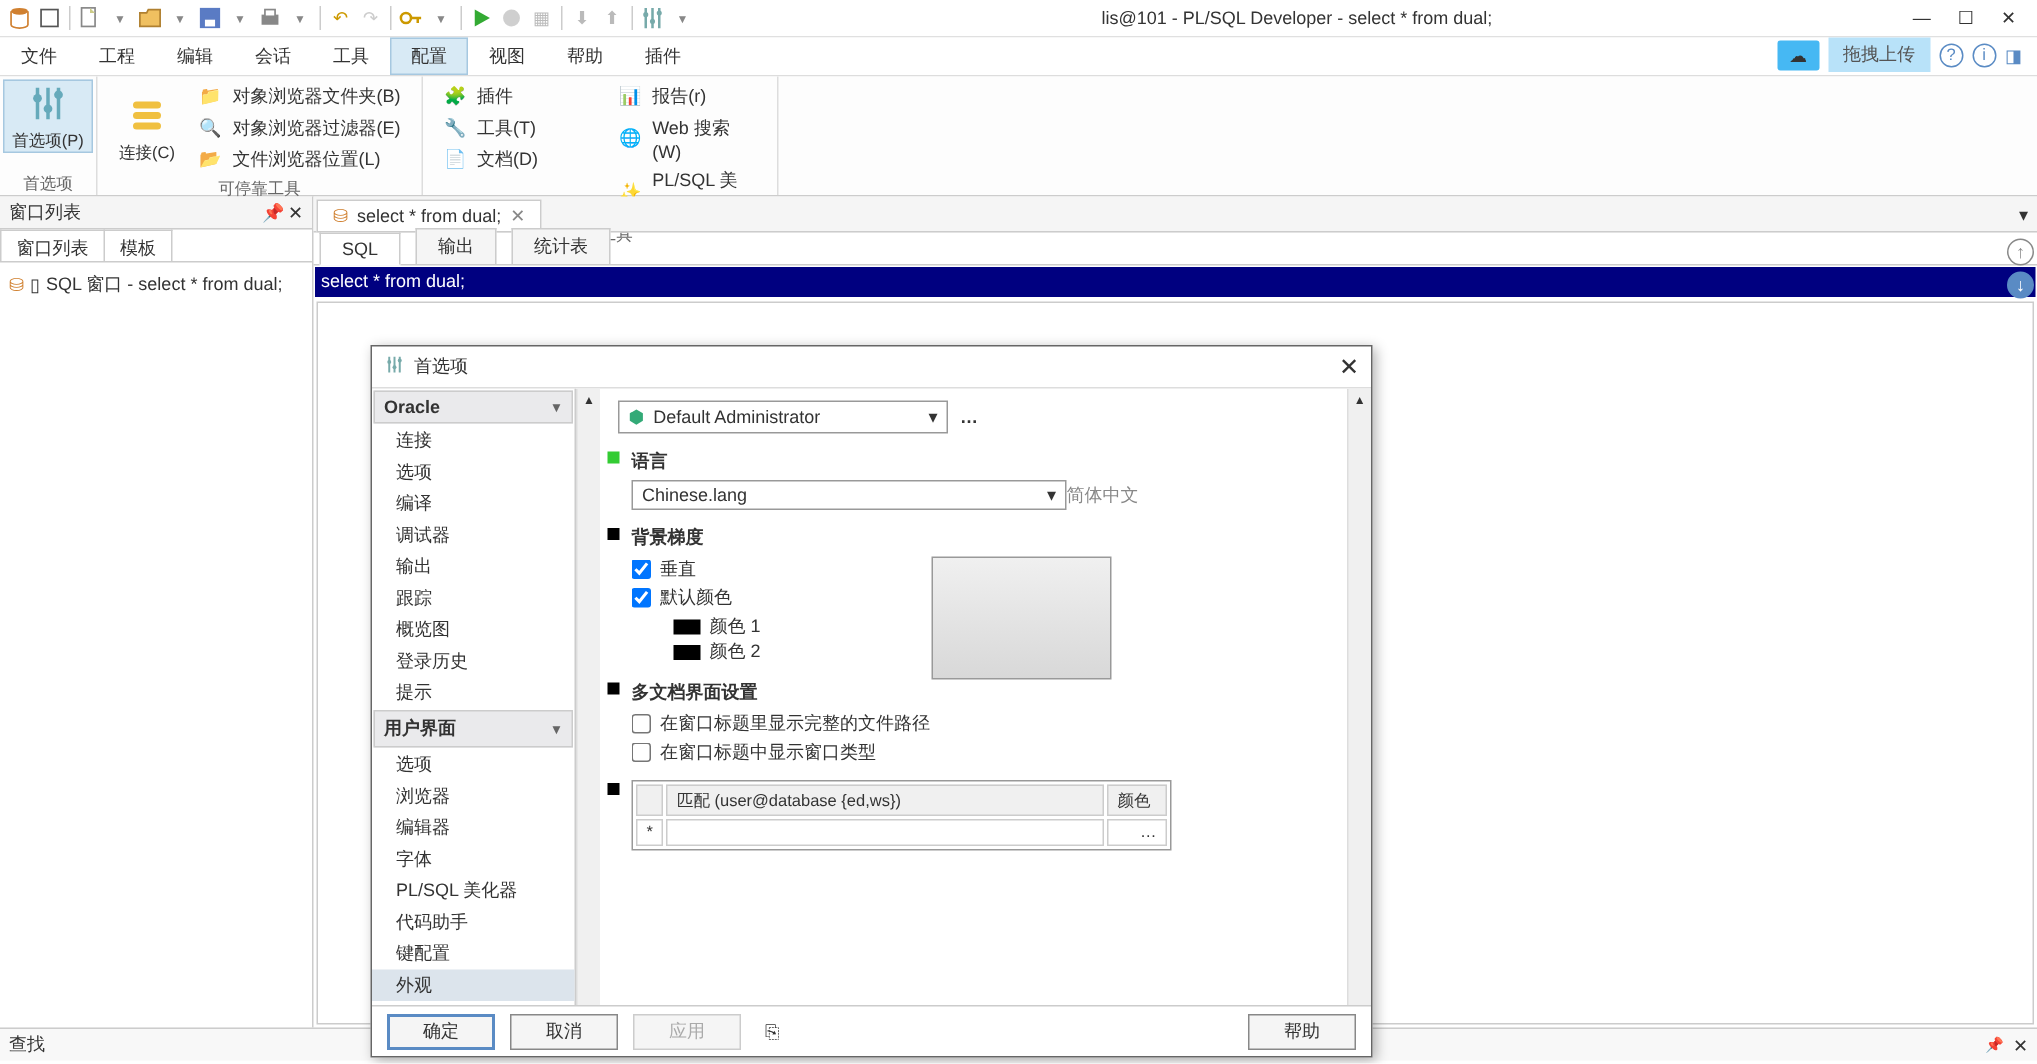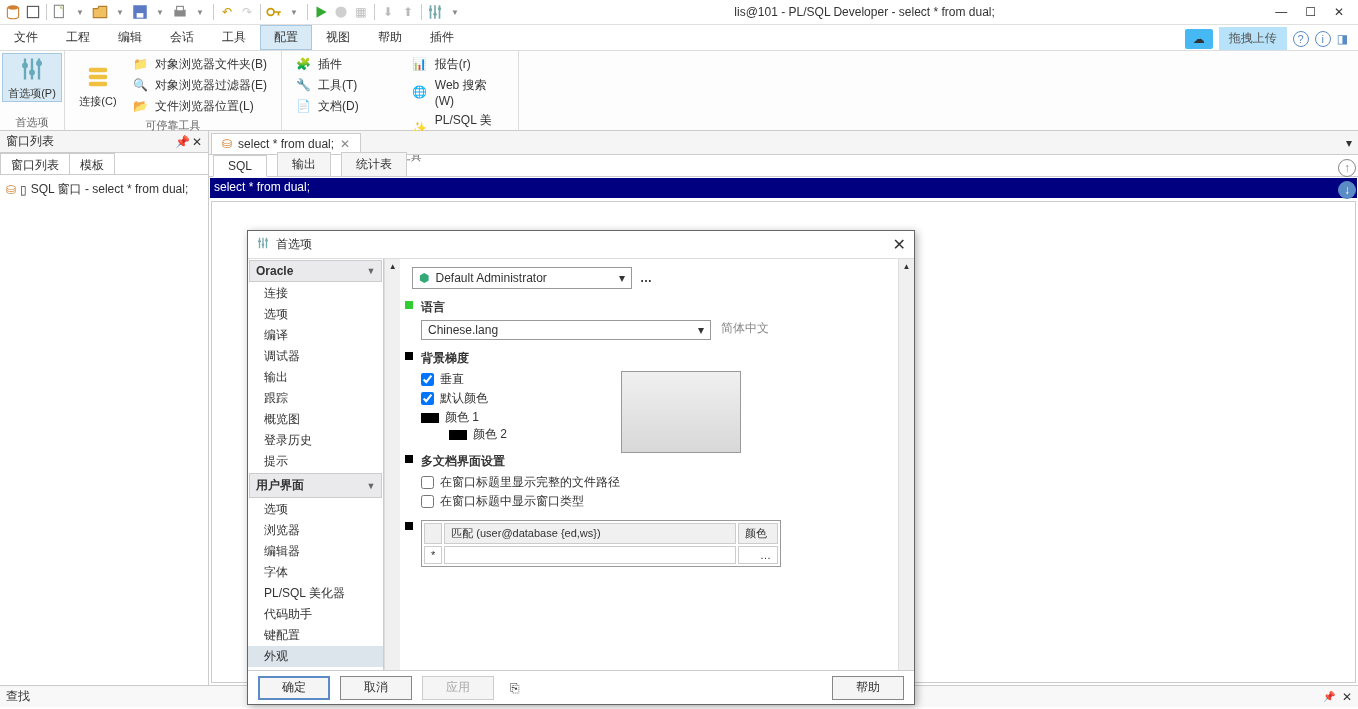--- a/index.html
+++ b/index.html
@@ -3,21 +3,21 @@
 <meta charset="utf-8">
 <style>
 *{box-sizing:border-box;margin:0;padding:0;font-family:"Microsoft YaHei",Arial,sans-serif;font-size:12px;color:#333}
 body{background:#fff;width:1358px;height:709px;overflow:hidden;position:relative}
 .titlebar{height:25px;display:flex;align-items:center;background:#fff;border-bottom:1px solid #e0e0e0}
 .title-toolbar{display:flex;align-items:center;gap:2px;padding:0 4px}
 .tb-icon{width:18px;height:18px;display:flex;align-items:center;justify-content:center;color:#555}
 .tb-sep{width:1px;height:16px;background:#ccc;margin:0 2px}
 .title-text{flex:1;text-align:center;color:#333}
 .win-controls{display:flex;gap:18px;padding:0 14px;color:#999}
-.menubar{height:26px;display:flex;align-items:flex-end;background:#fff;border-bottom:1px solid #ddd}
+.menubar{height:26px;display:flex;align-items:flex-start;background:#fff;border-bottom:1px solid #ddd}
 .menu-item{padding:4px 14px;cursor:pointer}
 .menu-item.active{background:#d8eaf5;border:1px solid #a6c8e0;padding:3px 13px}
 .menubar-right{margin-left:auto;display:flex;align-items:center;gap:6px;padding-right:10px}
 .cloud-btn{background:#46b8f3;color:#fff;padding:3px 8px;display:flex;align-items:center;gap:4px;border-radius:2px}
 .upload-btn{background:#b8e2f9;color:#555;padding:3px 10px}
 .help-icon{width:16px;height:16px;border-radius:50%;border:1.5px solid #5a8bc4;color:#5a8bc4;display:flex;align-items:center;justify-content:center;font-size:11px}
 .ribbon{height:80px;display:flex;background:#fdfdfd;border-bottom:1px solid #ccc}
 .ribbon-group{border-right:1px solid #ddd;padding:4px 10px;display:flex;flex-direction:column}
 .ribbon-big{display:flex;flex-direction:column;align-items:center;justify-content:center;width:60px;background:#d8eaf5;border:1px solid #a6c8e0;margin:2px}
 .ribbon-icon-lg{width:30px;height:30px;display:flex;align-items:center;justify-content:center}
@@ -382,42 +382,42 @@
                 <span>Default Administrator</span>
               </span>
           <span>▾</span>
         </div>
         <span style="font-weight:bold">…</span>
       </div>
 
       <div class="section">
         <div class="section-mark" style="background:#3c3"></div>
         <div class="section-title">语言</div>
-        <div style="display:flex;align-items:flex-start;gap:10px">
+        <div style="display:flex;align-items:center;">
           <div class="lang-select">
                 <span>Chinese.lang</span>
                 <span>▾</span>
               </div>
           <span style="color:#888">简体中文</span>
         </div>
       </div>
 
       <div class="section" style="position:relative">
         <div class="section-mark" style="background:#000"></div>
         <div class="section-title">背景梯度</div>
         <div style="position:relative">
           <label class="chk">
                 <input type="checkbox" checked="" style="">
                 <span>垂直</span>
               </label>
           <label class="chk">
                 <input type="checkbox" checked="" style="">
                 <span>默认颜色</span>
               </label>
-          <div style=""><span class="color-swatch"></span><span>颜色 1</span></div>
+          <div style="margin-left:28px"><span class="color-swatch"></span><span>颜色 1</span></div>
           <div style="margin-left:28px"><span class="color-swatch"></span><span>颜色 2</span></div>
           <div class="gradient-preview"></div>
         </div>
       </div>
 
       <div class="section">
         <div class="section-mark" style="background:#000"></div>
         <div class="section-title">多文档界面设置</div>
         <label class="chk">
               <input type="checkbox" style="">

